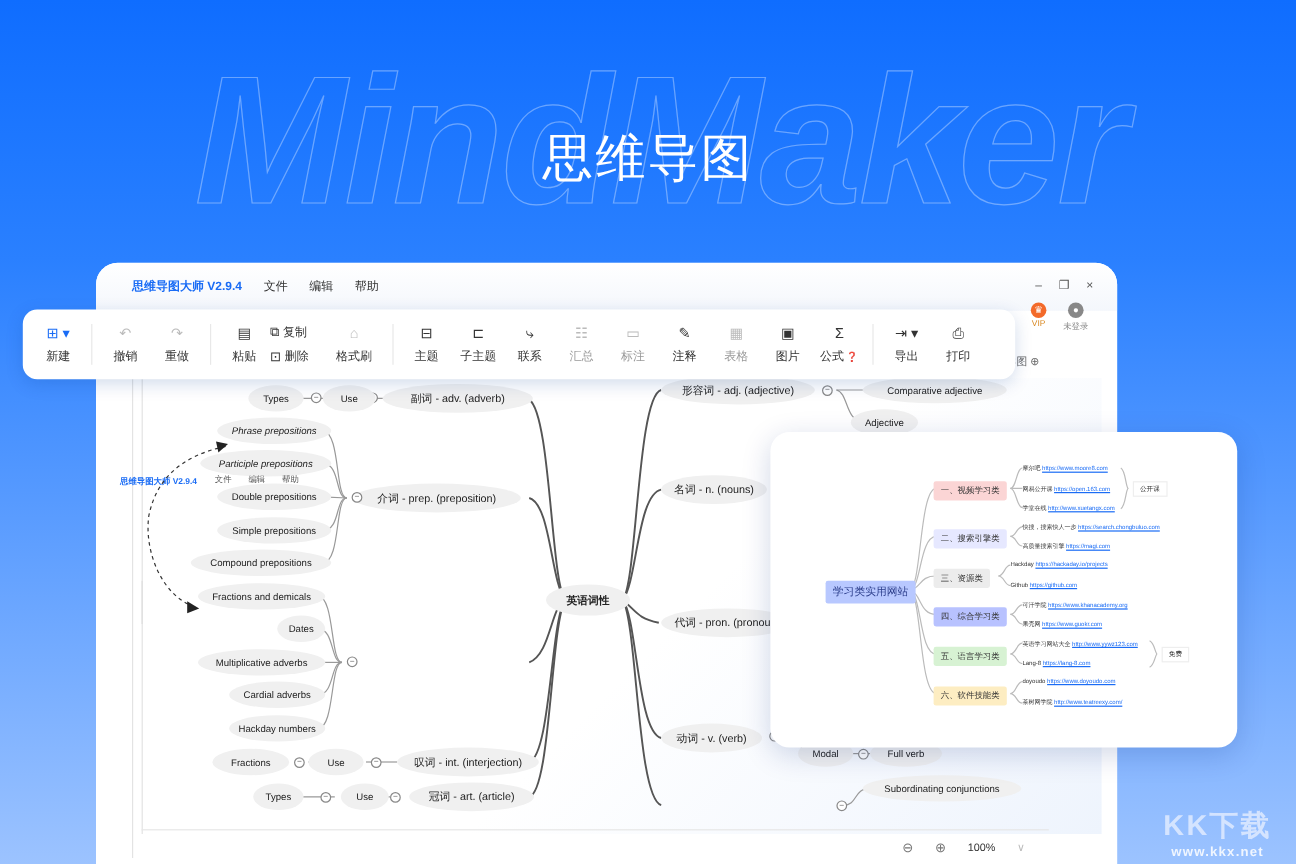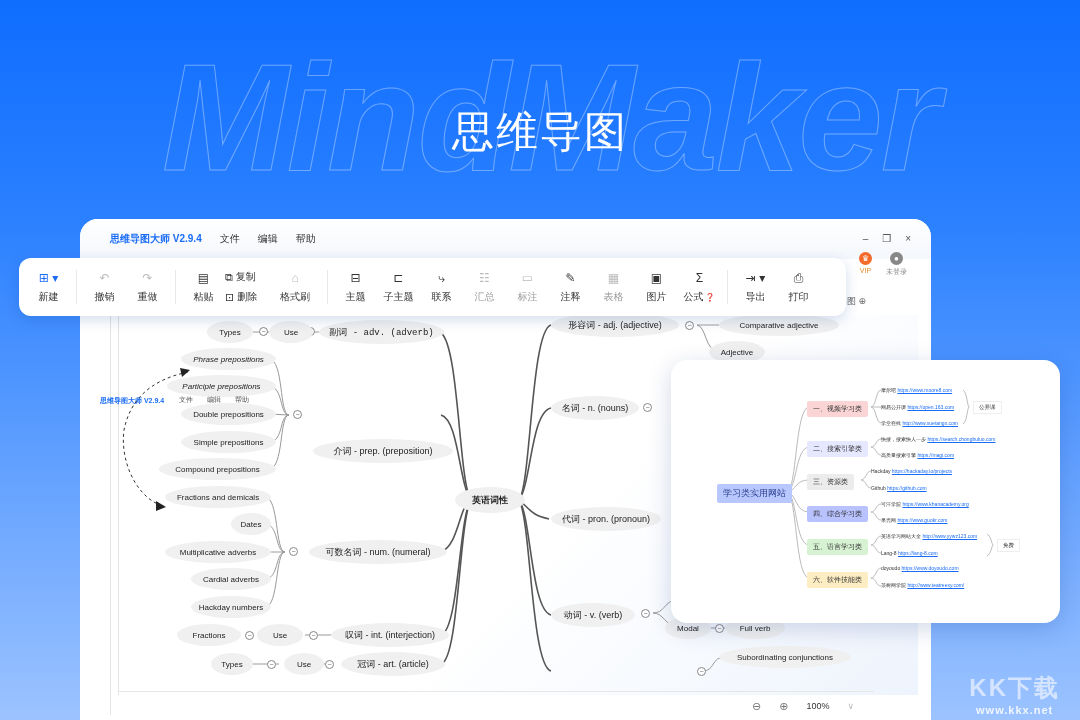--- a/index.html
+++ b/index.html
@@ -80,21 +80,21 @@
   .tb-label.disabled { color: #999; }
   .tb-sep { width: 1px; height: 34px; background: #e8e8e8; margin: 0 6px; }
   .tb-stack { display:flex; flex-direction: column; gap: 6px; width: 44px; }
   .tb-mini { display:flex; align-items:center; gap: 3px; font-size: 10px; color: #333; }
   .tb-mini .ic { font-size: 11px; }
   
   .ghost-app { position: absolute; left: 100px; top: 396px; display:flex; gap: 12px; align-items:center; font-size: 7px; }
   .ghost-name { color: #1a6cf5; font-weight: 700; }
   
   .card {
-    position: absolute; left: 671px; top: 360px; width: 389px; height: 263px;
+    position: absolute; left: 642px; top: 360px; width: 389px; height: 263px;
     background: #fff; border-radius: 16px; box-shadow: 0 6px 24px rgba(0,40,120,0.18); overflow: hidden;
   }
   .c-root { position:absolute; left: 46px; top: 124px; background:#b8c8ff; color:#2a3c8a; font-size: 9px; padding: 3px 6px; border-radius: 2px; }
   .c-cat { position:absolute; left: 136px; font-size: 7px; padding: 3px 6px; border-radius: 2px; color:#333; }
   .c-link { position:absolute; font-size: 5px; color:#333; white-space: nowrap; }
   .c-link a { color:#1a6cf5; text-decoration: underline; }
   .c-tag { position:absolute; font-size: 5.5px; color:#333; border:1px solid #eee; padding: 2px 5px; background:#fff; }
   .watermark { position:absolute; right: 20px; bottom: 4px; color: rgba(255,255,255,0.75); font-weight:700; text-align:center; }
   .wm-big { font-size: 24px; letter-spacing: 2px; color: rgba(240,244,255,0.7); }
   .wm-small { font-size: 11px; letter-spacing: 1px; color: rgba(255,255,255,0.85); }
@@ -175,35 +175,34 @@
         <path d="M534 298 C 545 298, 545 288, 555 285"></path>
         <path d="M534 298 C 545 298, 545 310, 560 313"></path>
         <path d="M590 313 L 606 313"></path>
 
         <path d="M584 356 C 596 356, 592 342, 606 342"></path>
       </g>
     </svg>
 
     <div class="node root" style="left:336px;top:172px;width:70px;">英语词性</div>
 
-    <div class="node main" style="left:200px;top:5px;width:125px;font-family:Liberation Mono, monospace;">副词 - adv. (adverb)</div>
+    <div class="node main" style="left:200px;top:5px;width:125px;">副词 - adv. (adverb)</div>
     <span class="collapse" style="left:187px;top:12px;">−</span>
     <div class="node" style="left:150px;top:6px;width:44px;">Use</div>
     <span class="collapse" style="left:140px;top:12px;">−</span>
     <div class="node" style="left:88px;top:6px;width:46px;">Types</div>
 
-    <div class="node main" style="left:194px;top:88px;width:140px;margin-top:36px;">介词 - prep. (preposition)</div>
+    <div class="node main" style="left:175px;top:88px;width:140px;">介词 - prep. (preposition)</div>
     <span class="collapse" style="left:174px;top:95px;">−</span>
     <div class="node" style="left:62px;top:33px;width:95px;font-style:italic;">Phrase prepositions</div>
     <div class="node" style="left:48px;top:60px;width:109px;font-style:italic;">Participle prepositions</div>
     <div class="node" style="left:62px;top:88px;width:95px;">Double prepositions</div>
     <div class="node" style="left:62px;top:116px;width:95px;">Simple prepositions</div>
     <div class="node" style="left:40px;top:143px;width:117px;">Compound prepositions</div>
 
-    <div class="node main" style="left:190px;top:225px;width:138px;">可数名词 - num. (numeral)</div>
     <span class="collapse" style="left:170px;top:232px;">−</span>
     <div class="node" style="left:46px;top:171px;width:106px;">Fractions and demicals</div>
     <div class="node" style="left:112px;top:198px;width:40px;">Dates</div>
     <div class="node" style="left:46px;top:226px;width:106px;">Multiplicative adverbs</div>
     <div class="node" style="left:72px;top:253px;width:80px;">Cardial adverbs</div>
     <div class="node" style="left:72px;top:281px;width:80px;">Hackday numbers</div>
 
     <div class="node main" style="left:212px;top:308px;width:118px;">叹词 - int. (interjection)</div>
     <span class="collapse" style="left:190px;top:316px;">−</span>
     <div class="node" style="left:138px;top:309px;width:46px;">Use</div>

